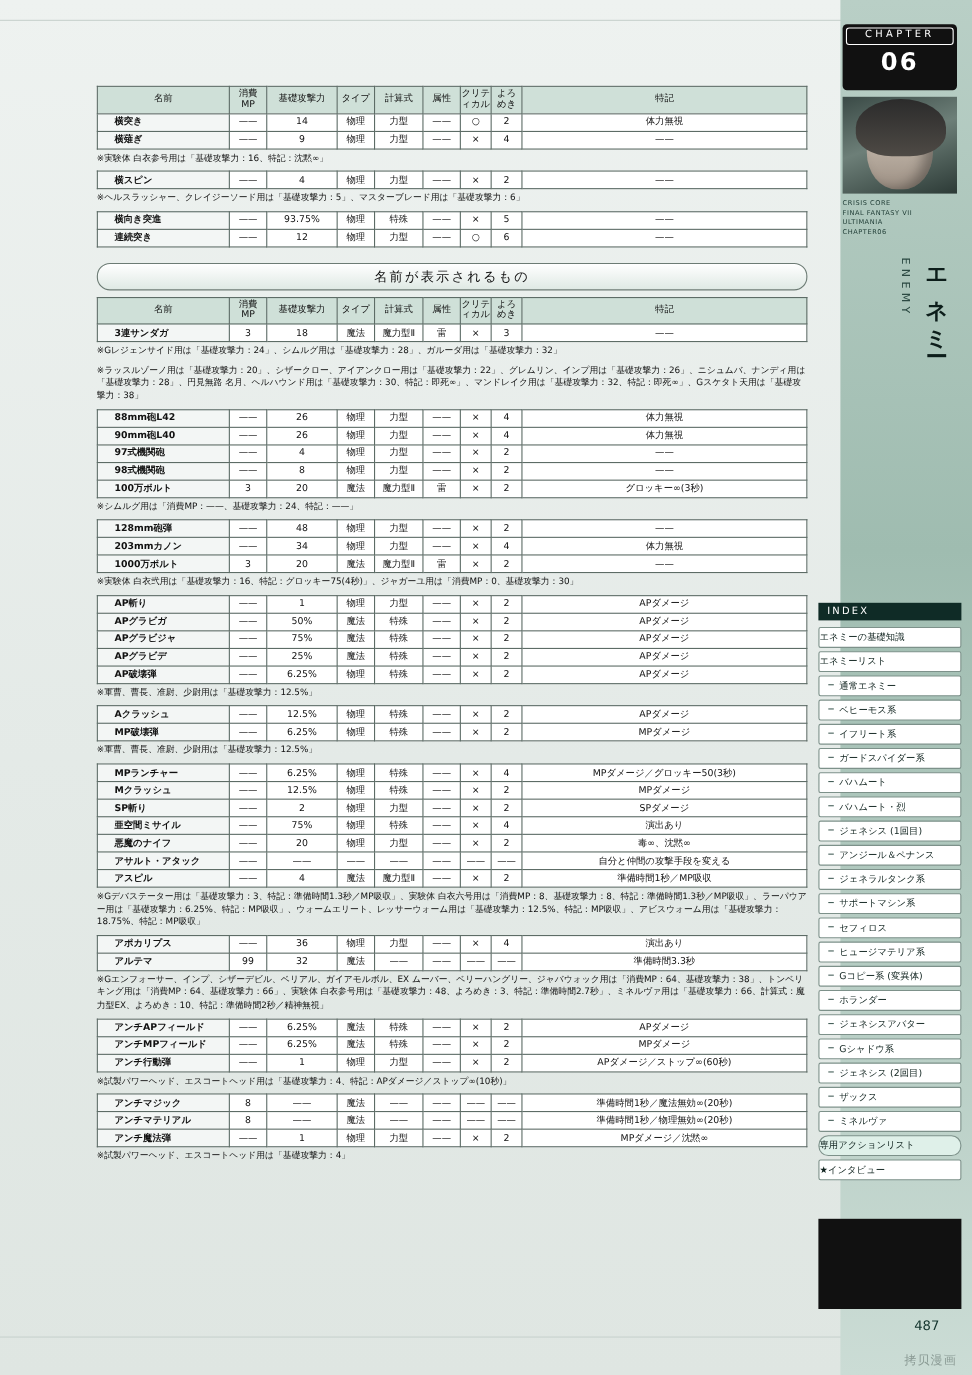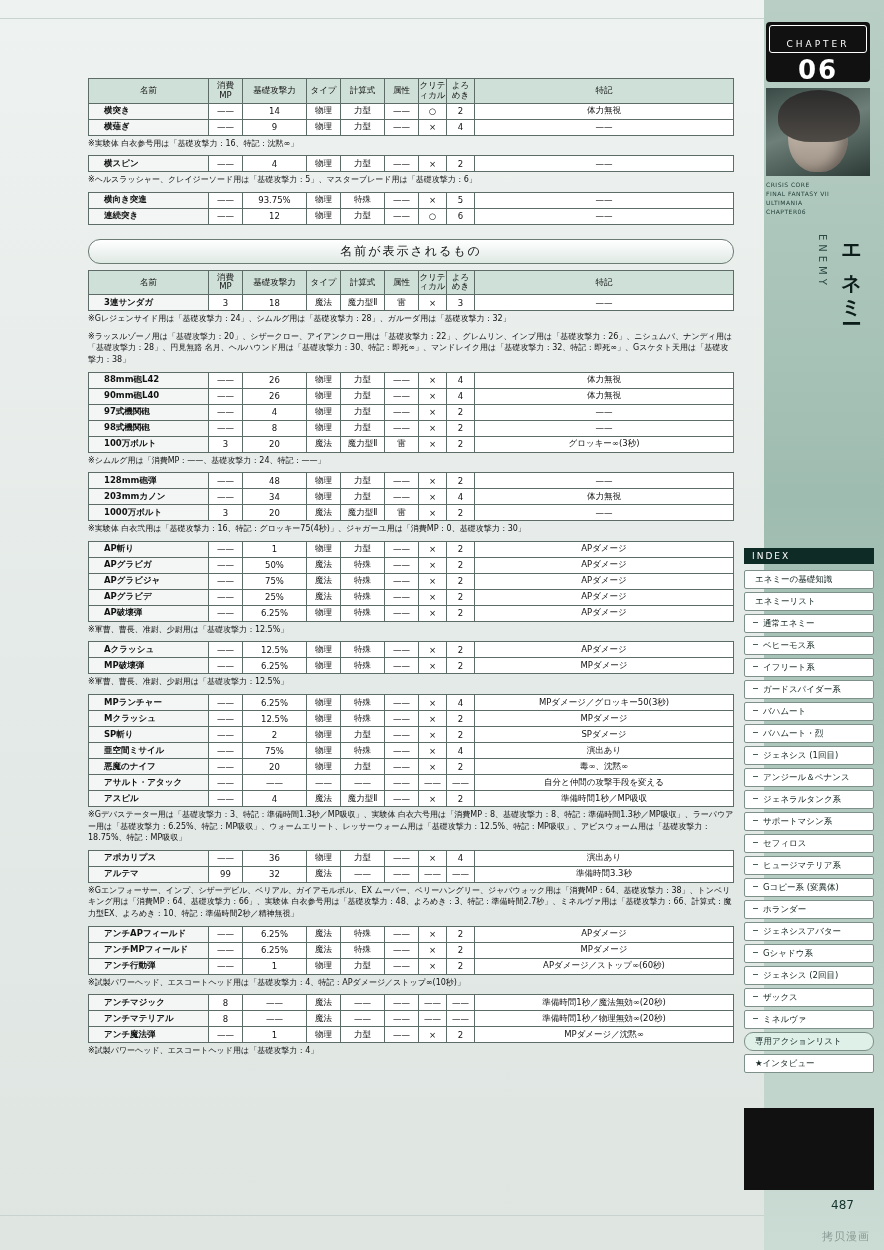--- a/index.html
+++ b/index.html
@@ -45,23 +45,23 @@
   
   .rail{position:absolute;right:0;top:0;width:150px;height:1250px;}
   .rail-bg{
     position:absolute;right:0;top:0;width:120px;height:1250px;
     background:linear-gradient(180deg,#b9cfc6,#9fbcb0 40%,#cbdcd5 100%);
   }
   .chapter-box{
     position:absolute;right:14px;top:22px;width:104px;height:60px;
     background:#111;color:#fff;border-radius:4px;text-align:center;
   }
-  .chapter-box .c-label{font-size:9px;letter-spacing:3px;padding-top:12px;
+  .chapter-box .c-label{font-size:9px;letter-spacing:3px;padding-top:0;
      border:1px solid #fff;margin:3px;border-radius:3px;height:14px;line-height:12px;}
-  .chapter-box .c-num{font-size:26px;font-weight:bold;line-height:28px;letter-spacing:2px;}
+  .chapter-box .c-num{font-size:22px;font-weight:bold;line-height:28px;letter-spacing:2px;}
 
   .portrait{
     position:absolute;right:14px;top:88px;width:104px;height:88px;
     background:linear-gradient(160deg,#3a4a46,#6d7f78 45%,#2c3a36);
     overflow:hidden;
   }
   .portrait .face{
     position:absolute;left:22px;top:10px;width:60px;height:74px;border-radius:50% 50% 45% 45%;
     background:linear-gradient(180deg,#d9cfc2,#9d9084);
     box-shadow:inset -8px 0 12px rgba(0,0,0,.35);
@@ -85,21 +85,21 @@
   }
 
   .index-head{
     position:absolute;right:10px;top:548px;width:130px;height:16px;
     background:#0f2b26;color:#fff;font-size:9px;letter-spacing:2px;
     display:flex;align-items:center;padding-left:8px;box-sizing:border-box;
   }
   .idx{position:absolute;right:10px;width:130px;box-sizing:border-box;}
   .idx-item{
     height:17px;margin-bottom:3px;background:#fff;border:1px solid #7d918a;
-    font-size:8.5px;display:flex;align-items:center;padding-left:10px;color:#10231f;
+    font-size:8.5px;display:flex;align-items:center;color:#10231f;
     border-radius:2px;
   }
   .idx-item.sub{padding-left:18px;position:relative;}
   .idx-item.sub:before{
     content:"";position:absolute;left:8px;top:7px;width:5px;height:1px;background:#46605a;
   }
   .idx-item.pill{background:#dff0e9;border-radius:9px;}
   .idx-item.star{background:#fff;}
 
   .black-block{position:absolute;right:10px;top:1108px;width:130px;height:82px;background:#111;}

